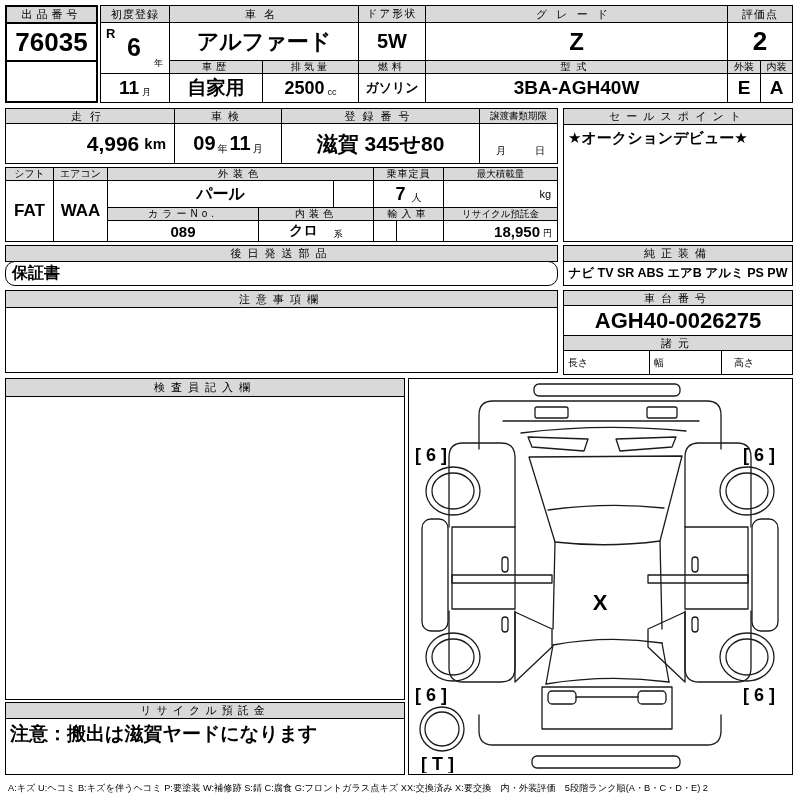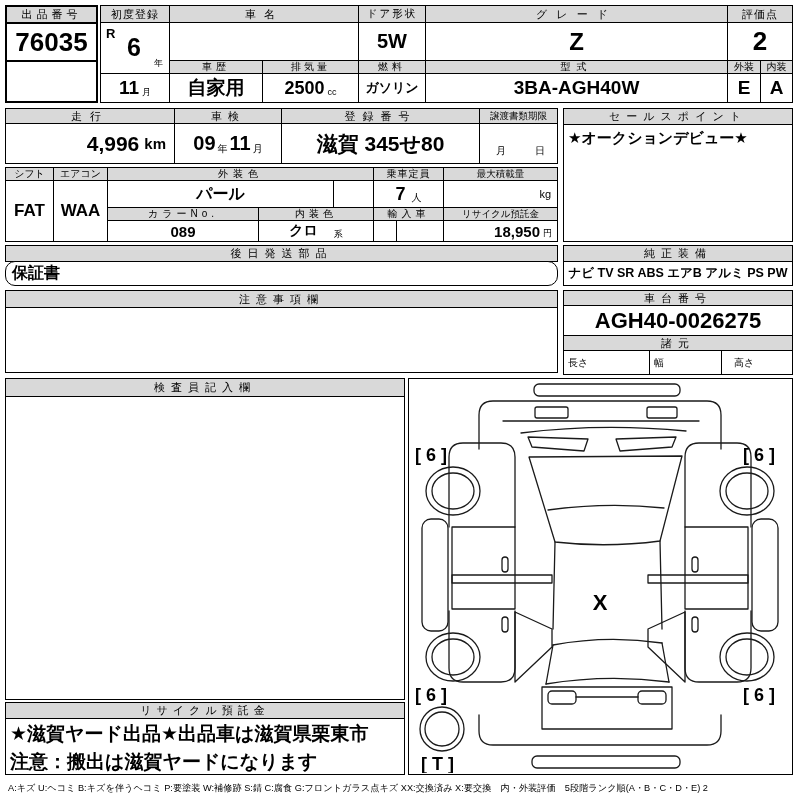--- a/index.html
+++ b/index.html
@@ -31,20 +31,21 @@
     <span style="position:absolute;left:5px;top:3px;font-weight:bold;font-size:13px;">R</span>
     <span style="position:absolute;left:26px;top:10px;font-weight:bold;font-size:25px;">6</span>
     <span style="position:absolute;right:6px;bottom:3px;font-size:9px;">年</span>
   </div>
   <div class="cell val" style="left:100px;top:73px;width:70px;height:30px;">
     <span style="font-size:19px;font-weight:bold;">11</span>
     <span style="font-size:9px;margin:8px 0 0 3px;font-weight:normal;">月</span>
   </div>
 
   <div class="cell hdr" style="left:169px;top:5px;width:190px;height:18px;letter-spacing:8px;">車名</div>
+  <div class="cell val" style="left:169px;top:22px;width:190px;height:39px;font-size:22px;">アルファード</div>
   <div class="cell hdr" style="left:169px;top:60px;width:94px;height:14px;letter-spacing:4px;font-size:10px;">車歴</div>
   <div class="cell val" style="left:169px;top:73px;width:94px;height:30px;font-size:19px;">自家用</div>
   <div class="cell hdr" style="left:262px;top:60px;width:97px;height:14px;letter-spacing:3px;font-size:10px;">排気量</div>
   <div class="cell val" style="left:262px;top:73px;width:97px;height:30px;">
     <span style="font-size:18px;">2500</span>
     <span style="font-size:9px;margin:8px 0 0 3px;font-weight:normal;">cc</span>
   </div>
 
   <div class="cell hdr" style="left:358px;top:5px;width:68px;height:18px;letter-spacing:2px;font-size:10.5px;">ドア形状</div>
   <div class="cell val" style="left:358px;top:22px;width:68px;height:39px;font-size:20px;">5W</div>
@@ -139,21 +140,20 @@
   <div class="cell hdr" style="left:563px;top:335px;width:230px;height:16px;letter-spacing:6px;">諸元</div>
   <div class="cell val left" style="left:563px;top:350px;width:87px;height:25px;font-size:10px;font-weight:normal;padding-left:4px;">長さ</div>
   <div class="cell val left" style="left:649px;top:350px;width:73px;height:25px;font-size:10px;font-weight:normal;padding-left:4px;">幅</div>
   <div class="cell val left" style="left:721px;top:350px;width:72px;height:25px;font-size:10px;font-weight:normal;padding-left:12px;">高さ</div>
 
   <div class="cell hdr" style="left:5px;top:378px;width:400px;height:19px;letter-spacing:6px;">検査員記入欄</div>
   <div class="cell" style="left:5px;top:396px;width:400px;height:304px;"></div>
 
   <div class="cell hdr" style="left:5px;top:702px;width:400px;height:17px;letter-spacing:5px;">リサイクル預託金</div>
   <div class="cell" style="left:5px;top:718px;width:400px;height:57px;">
-    <div style="padding:2px 4px 0 4px;font-weight:bold;font-size:19px;white-space:nowrap;">★滋賀ヤード出品★出品車は滋賀県栗東市</div>
     <div style="padding:2px 4px 0 4px;font-weight:bold;font-size:19px;white-space:nowrap;">注意：搬出は滋賀ヤードになります</div>
   </div>
 
   <div class="cell" style="left:408px;top:378px;width:385px;height:397px;border-width:1.5px;">
     <svg width="382" height="394" viewBox="0 0 382 394">
       <g stroke="#1a1a1a" fill="none" stroke-width="1.3" stroke-linejoin="round" stroke-linecap="round">
         <rect x="125" y="5" width="146" height="12" rx="5"></rect>
         <path d="M70,70 L70,36 Q70,22 84,22 L298,22 Q312,22 312,36 L312,70"></path>
         <path d="M94,42 L290,42"></path>
         <rect x="126" y="28" width="33" height="11" rx="2"></rect>

